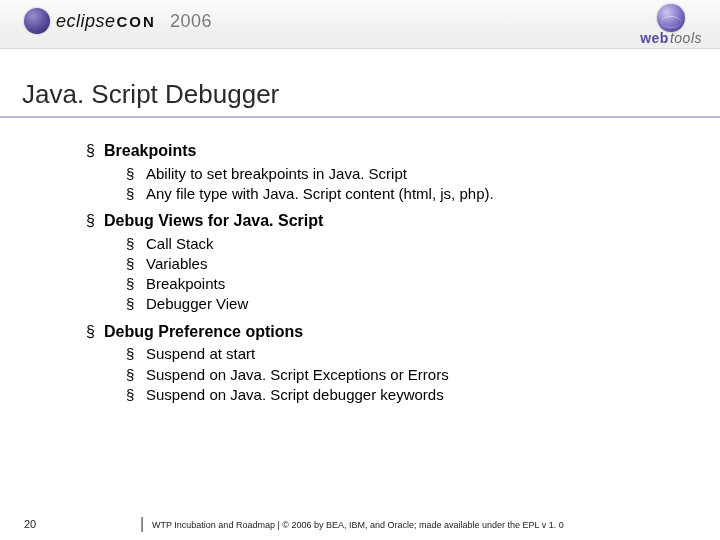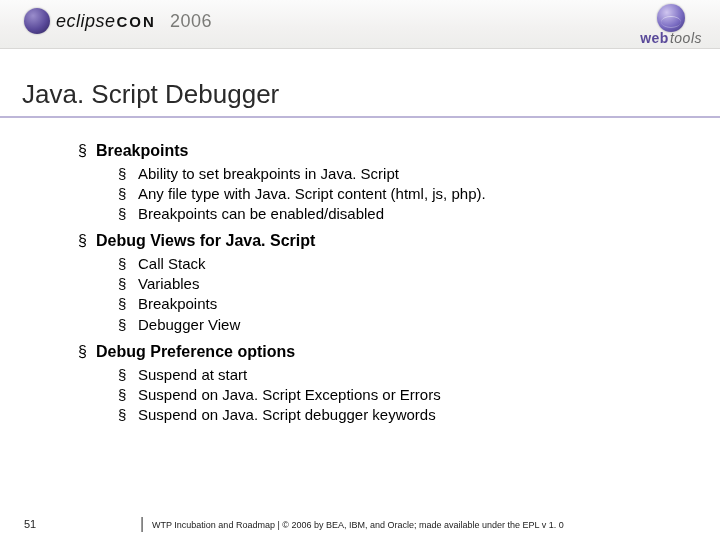--- a/index.html
+++ b/index.html
@@ -105,21 +105,21 @@
     width: 100%;
   }
   .content {
     margin: 22px 0 0 70px;
     font-size: 15px;
     line-height: 1.35;
   }
   ul.lvl1 {
     list-style: none;
     padding: 0;
-    margin: 8px;
+    margin: 16px;
   }
   ul.lvl1 > li {
     font-weight: 700;
     font-size: 16px;
     margin-bottom: 2px;
   }
   ul.lvl1 > li::before {
     content: "§";
     display: inline-block;
     width: 18px;
@@ -188,21 +188,20 @@
 
 <div class="slide-title">Java. Script Debugger</div>
 <div class="underline"></div>
 
 <div class="content">
   <ul class="lvl1">
     <li><span>Breakpoints</span>
       <ul class="lvl2">
         <li>Ability to set breakpoints in Java. Script</li>
         <li>Any file type with Java. Script content (html, js, php).</li>
-        <li>Breakpoints can be enabled/disabled</li>
       </ul>
     </li>
     <li><span>Debug Views for Java. Script</span>
       <ul class="lvl2">
         <li>Call Stack</li>
         <li>Variables</li>
         <li>Breakpoints</li>
         <li>Debugger View</li>
       </ul>
     </li>
@@ -210,16 +209,16 @@
       <ul class="lvl2">
         <li>Suspend at start</li>
         <li>Suspend on Java. Script Exceptions or Errors</li>
         <li>Suspend on Java. Script debugger keywords</li>
       </ul>
     </li>
   </ul>
 </div>
 
 <div class="footer">
-  <span class="page-num">51</span>
+  <span class="page-num">20</span>
   <span class="foot-sep">|</span>
   <span class="foot-text">WTP Incubation and Roadmap  |  © 2006 by BEA, IBM, and Oracle; made available under the EPL v 1. 0</span>
 </div>
 
 </body></html>

